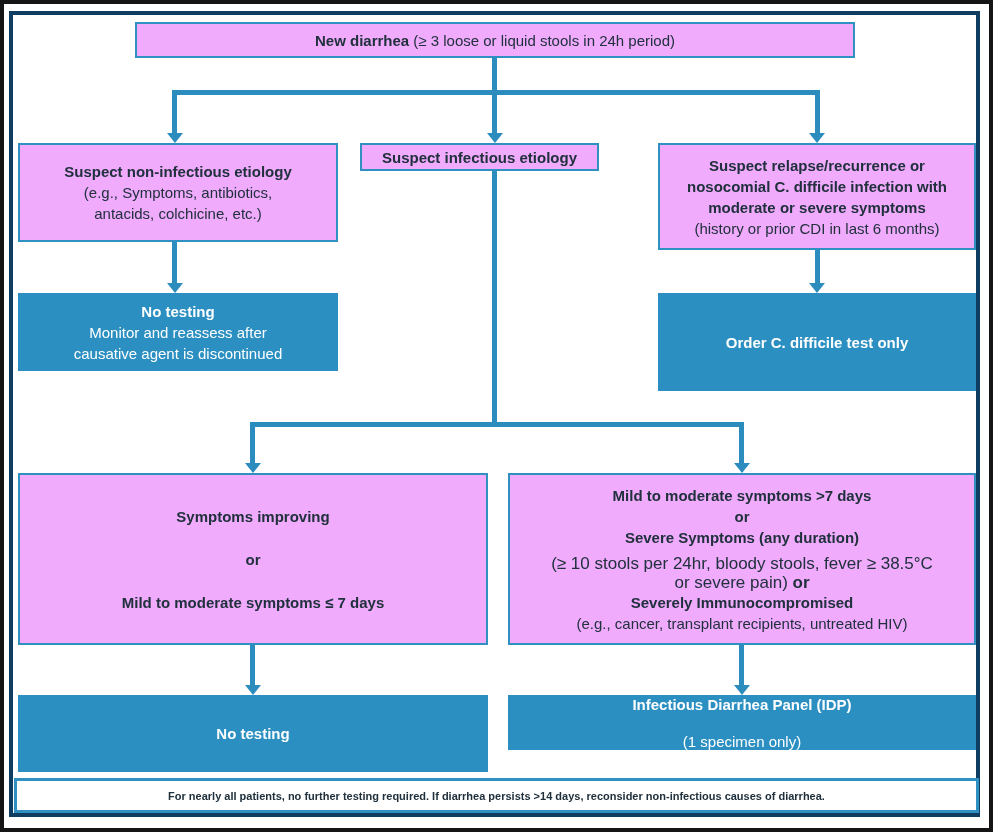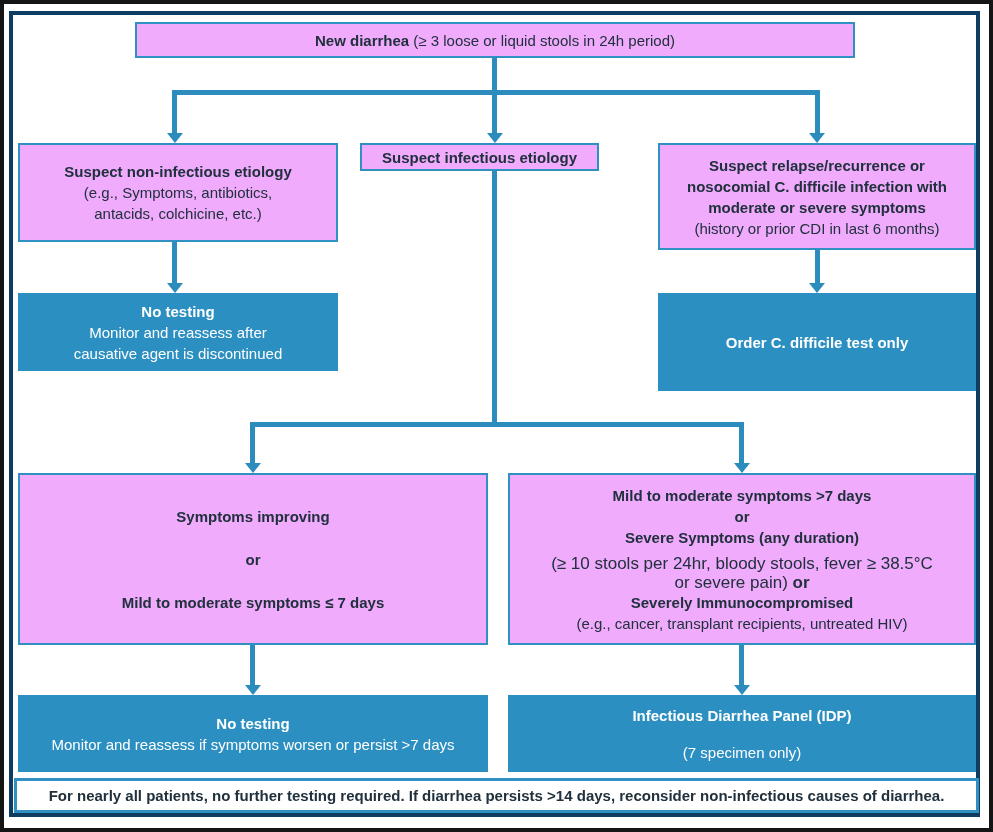--- a/index.html
+++ b/index.html
@@ -19,21 +19,21 @@
   .white-box{background:#f0abfc; border:2px solid var(--blue-border);}
   .blue-box{background:var(--blue-fill); color:#ffffff;}
   .b{font-weight:bold;}
   .bi{font-weight:bold; }
   .small{font-size:17px; line-height:19px;}
 
   .vline{position:absolute; width:5px; background:var(--blue-line);}
   .hline{position:absolute; height:5px; background:var(--blue-line);}
   .ahead{position:absolute; width:0; height:0; border-left:8px solid transparent; border-right:8px solid transparent; border-top:10px solid var(--blue-line);}
 
-  .footer-box{position:absolute; box-sizing:border-box; background:#fff; border:3px solid var(--blue-border); display:flex; align-items:center; justify-content:center; text-align:center; font-size:15px; font-weight:bold;}
+  .footer-box{position:absolute; box-sizing:border-box; background:#fff; border:3px solid var(--blue-border); display:flex; align-items:center; justify-content:center; text-align:center; font-size:11px; font-weight:bold;}
 </style>
 </head>
 <body>
 
 <div class="canvas">
 
   <div class="navy-frame"></div>
   <div class="black-frame"></div>
 
   <div class="vline" style="left:492px; top:58px; height:76px;"></div>
@@ -103,25 +103,24 @@
     <div class="b">or</div>
     <div class="b">Severe Symptoms (any duration)</div>
     <div class="small" style="margin-top:6px;">(≥ 10 stools per 24hr, bloody stools, fever ≥ 38.5°C</div>
     <div class="small"><span>or severe pain) </span> <span class="b">or</span></div>
     <div class="b">Severely Immunocompromised</div>
     <div>(e.g., cancer, transplant recipients, untreated HIV)</div>
   </div>
 
   <div class="node blue-box" style="left:18px; top:695px; width:470px; height:77px;">
     <div class="b">No testing</div>
-    <div>Monitor and reassess if symptoms worsen or persist &gt;7 days</div>
   </div>
 
-  <div class="node blue-box" style="left:508px; top:695px; width:468px; height:77px;gap:16px;">
+  <div class="node blue-box" style="left:508px; top:695px; width:468px; height:55px;gap:16px;">
     <div class="b">Infectious Diarrhea Panel (IDP)</div>
-    <div>(7 specimen only)</div>
+    <div>(1 specimen only)</div>
   </div>
 
   <div class="footer-box" style="left:14px; top:778px; width:965px; height:35px;">
     <div>For nearly all patients, no further testing required. If diarrhea persists &gt;14 days, reconsider non-infectious causes of diarrhea.</div>
   </div>
 
 </div>
 
 </body></html>

